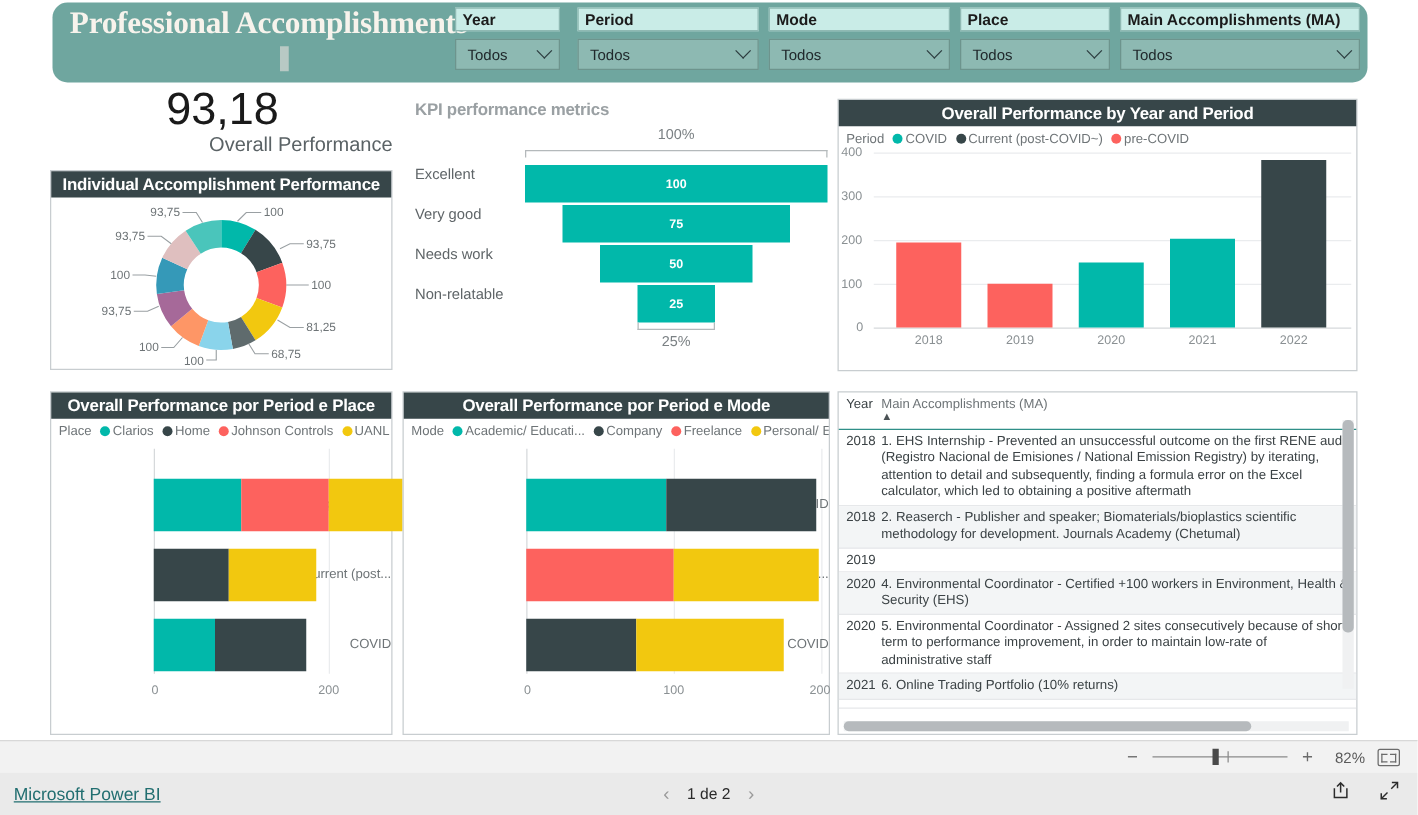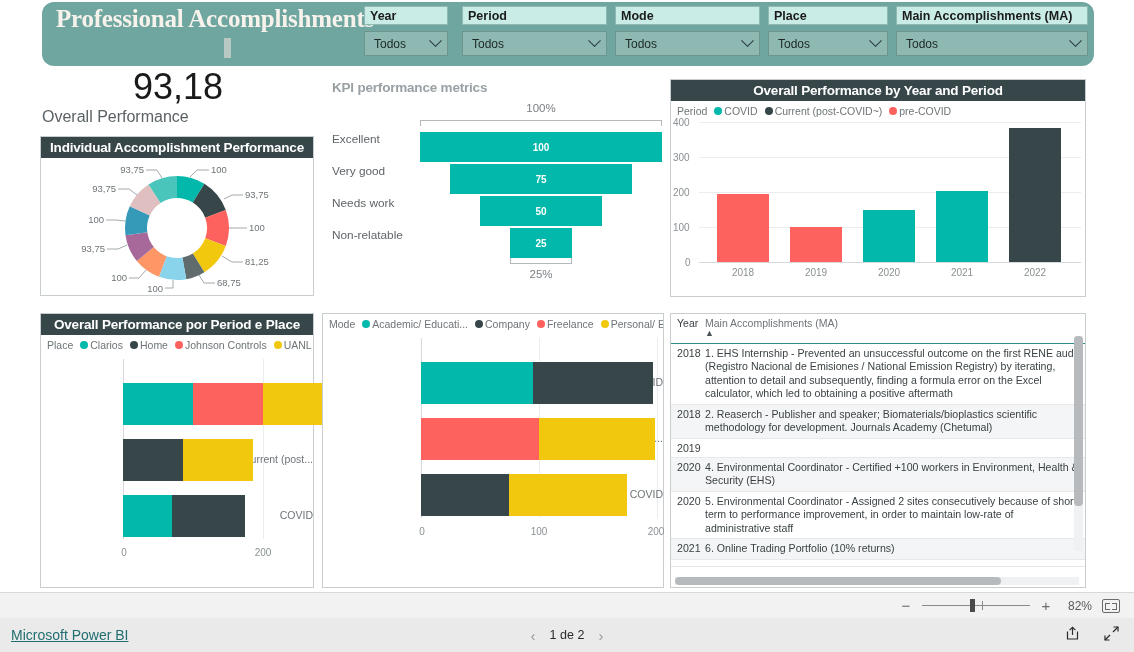--- a/index.html
+++ b/index.html
@@ -120,21 +120,21 @@
     width: 272px;
     text-align: center;
     font-size: 36px;
     color: #1a1a1a;
     letter-spacing: 0px;
   }
   .kpi-label {
     position: absolute;
     left: 42px; top: 108px;
     width: 272px;
-    text-align: left;
+    text-align: right;
     font-size: 16px;
     color: #5a6265;
   }
 
   
   .donut-wrap {
     position: relative;
     width: 100%; height: 100%;
   }
 
@@ -614,20 +614,21 @@
         <div class="hseg" style="left:82px; width:49px; background:#01b8aa;"></div>
         <div class="hseg" style="left:131px; width:73px; background:#374649;"></div>
       </div>
 
       <div class="axis-lbl" style="left:74px;  top:196px; width:18px; text-align:center;">0</div>
       <div class="axis-lbl" style="left:211px; top:196px; width:22px; text-align:center;">200</div>
     </div>
   </div>
 
   <div class="card" style="left:322px; top:313px; width:342px; height:275px;">
+    <div class="card-title">Overall Performance por Period e Mode</div>
 
     <div class="legend">
       <span class="legend-title">Mode</span>
       <span class="legend-item">
         <span class="legend-dot" style="background:#01b8aa"></span>
         <span>Academic/ Educati...</span>
       </span>
       <span class="legend-item">
         <span class="legend-dot" style="background:#374649"></span>
         <span>Company</span>

